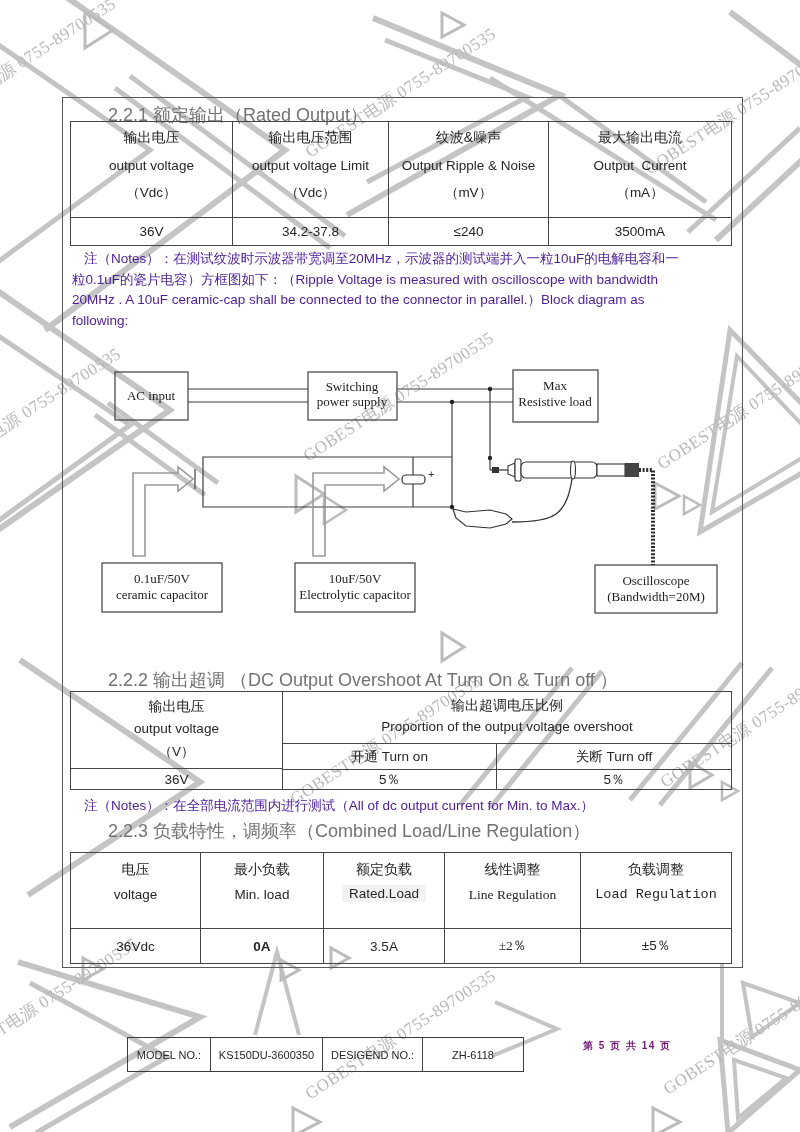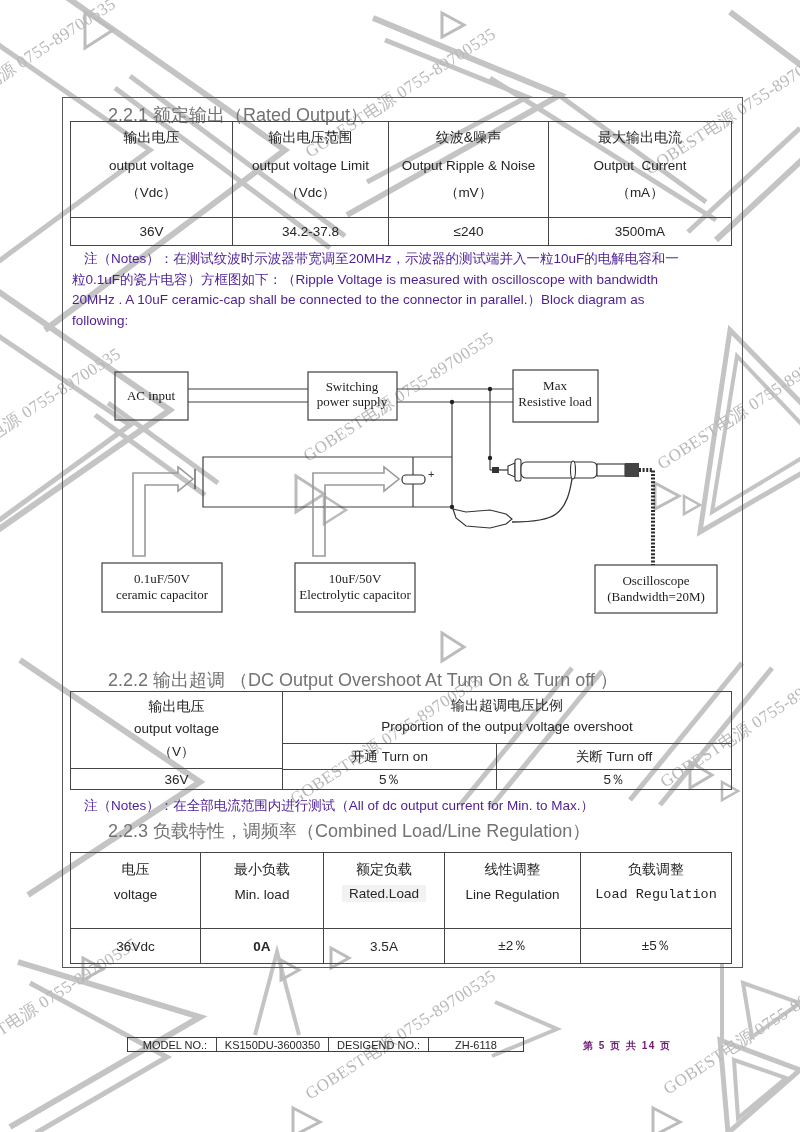--- a/index.html
+++ b/index.html
@@ -24,22 +24,22 @@
   .en{font-size:13.5px;margin-top:11px;white-space:pre;}
   .unit{font-size:13.5px;margin-top:11px;white-space:pre;}
   .val{display:flex;align-items:center;justify-content:center;font-size:13.5px;white-space:pre;}
 
   .notes{position:absolute;font-size:13.5px;line-height:20.5px;color:#4c1d95;}
   .notes div{white-space:pre;}
 
   .hl{background:#f2f2f2;padding:1px 7px;}
 
   
-  .ftbl{position:absolute;left:127px;top:1037px;width:397px;height:15px;
-        border:1.5px solid #3c3c3c;display:flex;box-sizing:border-box;padding-left:6px;}
+  .ftbl{position:absolute;left:127px;top:1037px;width:397px;height:35px;
+        border:1.5px solid #3c3c3c;display:flex;box-sizing:border-box;}
   .fcell{display:flex;align-items:center;justify-content:center;font-size:11px;
          box-sizing:border-box;white-space:pre;}
   .pageno{position:absolute;left:583px;top:1039px;font-size:10px;letter-spacing:1.5px;
           font-weight:600;white-space:pre;color:#701a75;}
 </style>
 </head>
 <body>
 
 <div class="page">
 
@@ -279,21 +279,21 @@
       </div>
       <div class="val cell-t" style="flex:1;font-weight:bold;">0A</div>
     </div>
     <div class="col cell-r" style="width:121px;">
       <div class="hdr" style="height:75px;">
         <span class="cn" style="margin-top:8px;">额定负载</span>
         <span class="en hl" style="margin-top:6px;">Rated.Load</span>
       </div>
       <div class="val cell-t" style="flex:1;">3.5A</div>
     </div>
-    <div class="col cell-r" style="width:136px;">
+    <div class="col cell-r" style="width:136px;font-family:Liberation Serif, serif;">
       <div class="hdr" style="height:75px;">
         <span class="cn" style="margin-top:8px;">线性调整</span>
         <span class="en" style="margin-top:8px;">Line Regulation</span>
       </div>
       <div class="val cell-t" style="flex:1;">±2％</div>
     </div>
     <div class="col" style="flex:1;">
       <div class="hdr" style="height:75px;">
         <span class="cn" style="margin-top:8px;">负载调整</span>
         <span class="en" style="margin-top:8px;font-family:Liberation Mono, monospace;">Load Regulation</span>

